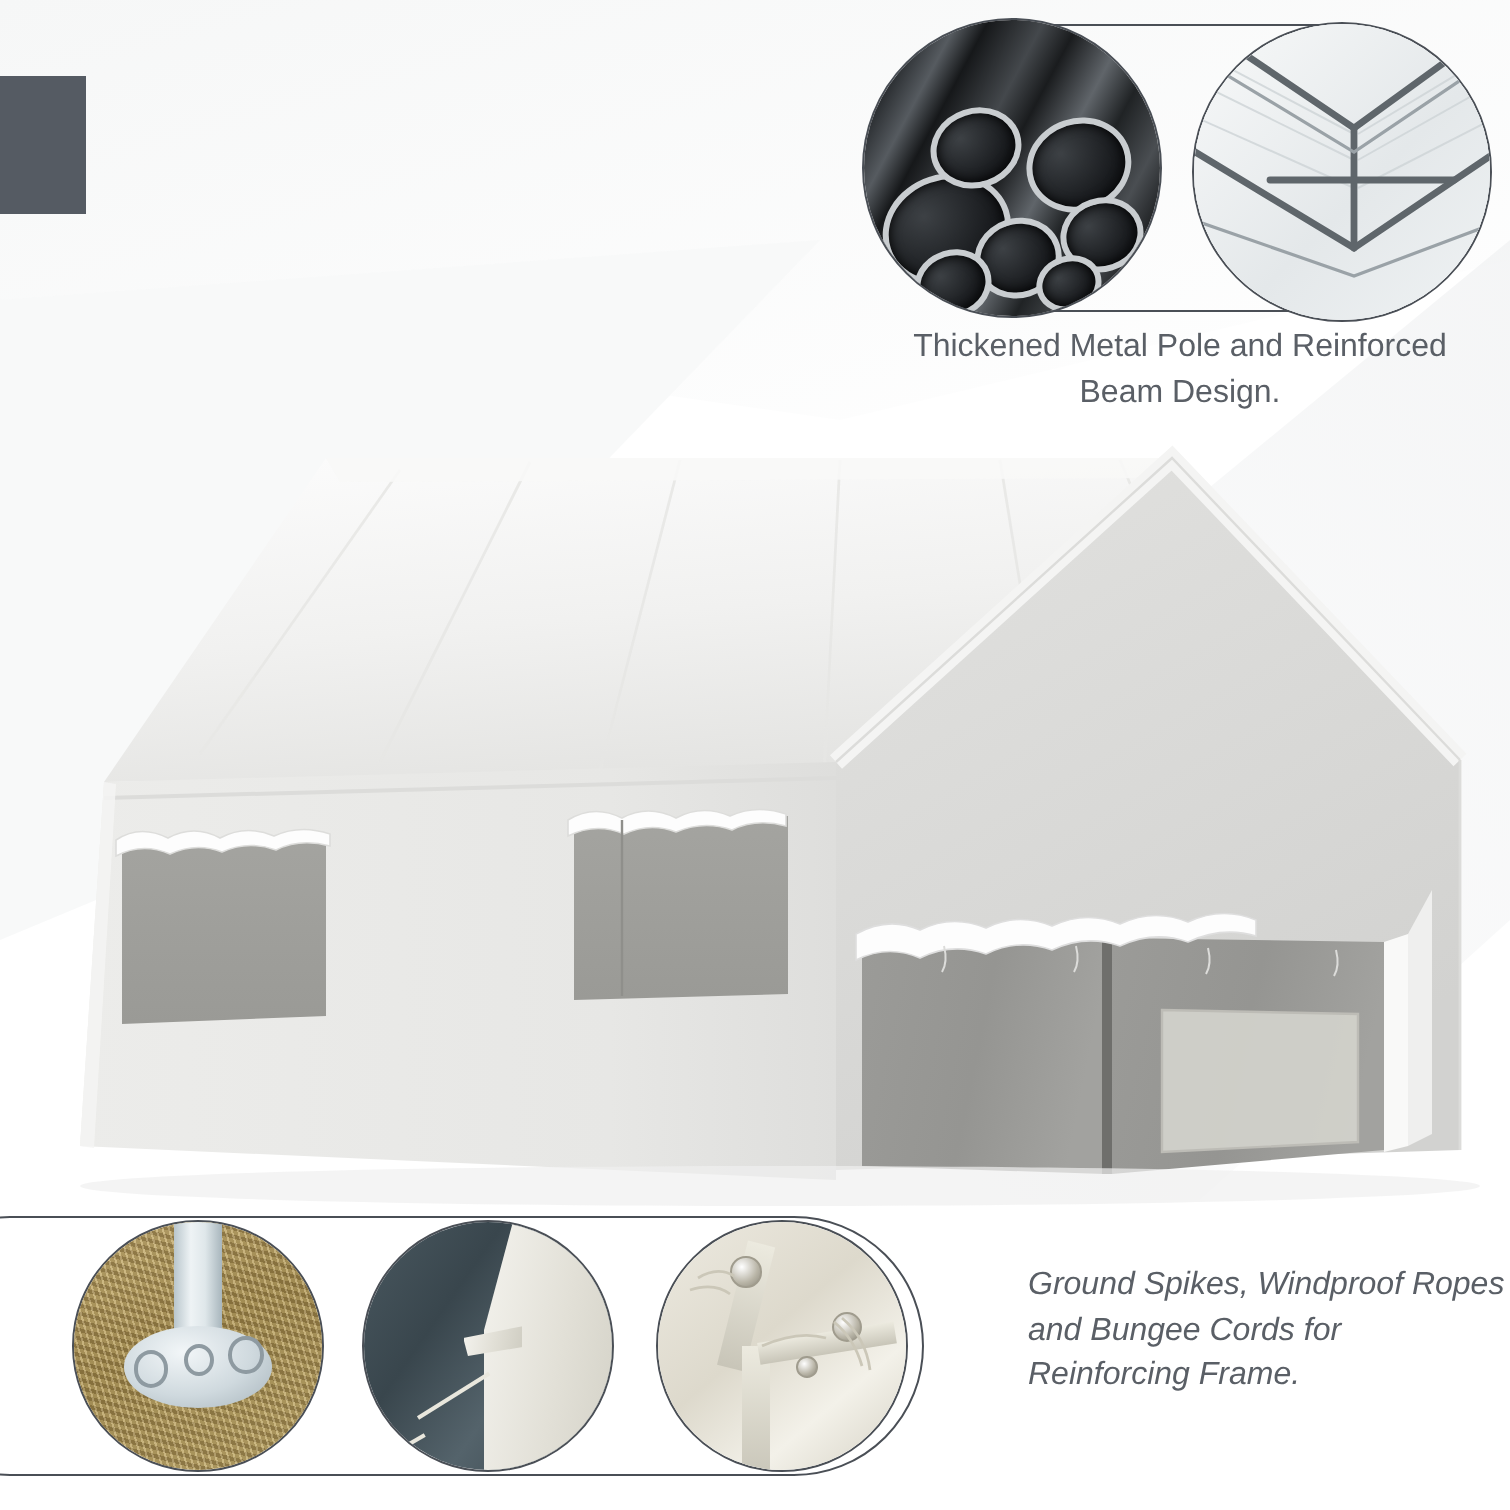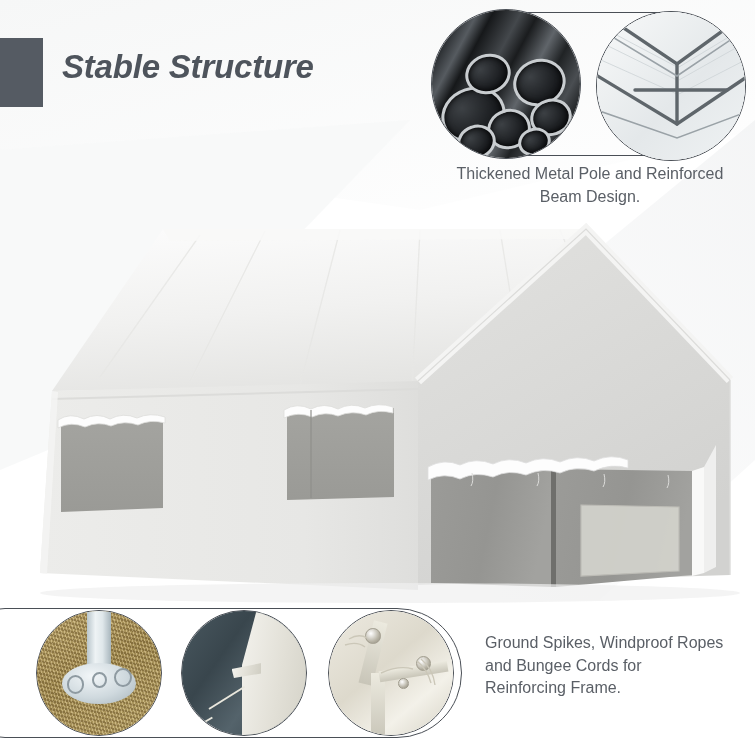--- a/index.html
+++ b/index.html
@@ -175,21 +175,20 @@
         <stop offset="0%" stop-color="#f1f2f3"></stop>
         <stop offset="100%" stop-color="#ffffff"></stop>
       </linearGradient>
     </defs>
     <polygon points="0,0 755,0 755,130 420,210 0,150" fill="url(#wash1)"></polygon>
     <polygon points="755,120 755,460 600,600 330,600 500,330" fill="url(#wash2)" opacity="0.75"></polygon>
     <polygon points="0,150 410,120 120,420 0,470" fill="#f7f8f8" opacity="0.9"></polygon>
   </svg>
 
   <div class="accent-block"></div>
-  <div class="title">Stable Structure</div>
 
   <svg id="tent" viewBox="0 0 755 430" preserveAspectRatio="none">
     <defs>
       <linearGradient id="roofG" x1="0" y1="0" x2="0.35" y2="1">
         <stop offset="0%" stop-color="#fcfcfc"></stop>
         <stop offset="55%" stop-color="#f1f1f0"></stop>
         <stop offset="100%" stop-color="#e4e4e2"></stop>
       </linearGradient>
       <linearGradient id="wallG" x1="0" y1="0" x2="1" y2="0">
         <stop offset="0%" stop-color="#ececea"></stop>
@@ -355,16 +354,16 @@
         <g stroke="#cbc7b8" stroke-width="1.4" fill="none">
           <path d="M20,28 q10,-6 18,-1"></path>
           <path d="M16,34 q12,-4 20,2"></path>
           <path d="M52,62 q18,-8 32,-4"></path>
           <path d="M88,50 q10,8 14,22"></path>
           <path d="M92,48 q12,10 14,26"></path>
         </g>
       </svg>
     </div>
 
-    <div class="caption left" style="left:485px; top:632px; width:240px;">Ground Spikes, Windproof Ropes and Bungee Cords for Reinforcing Frame.</div>
+    <div class="caption left" style="left:514px; top:632px; width:240px;font-style:italic;">Ground Spikes, Windproof Ropes and Bungee Cords for Reinforcing Frame.</div>
   </div>
 
 </div>
 
 </body></html>

